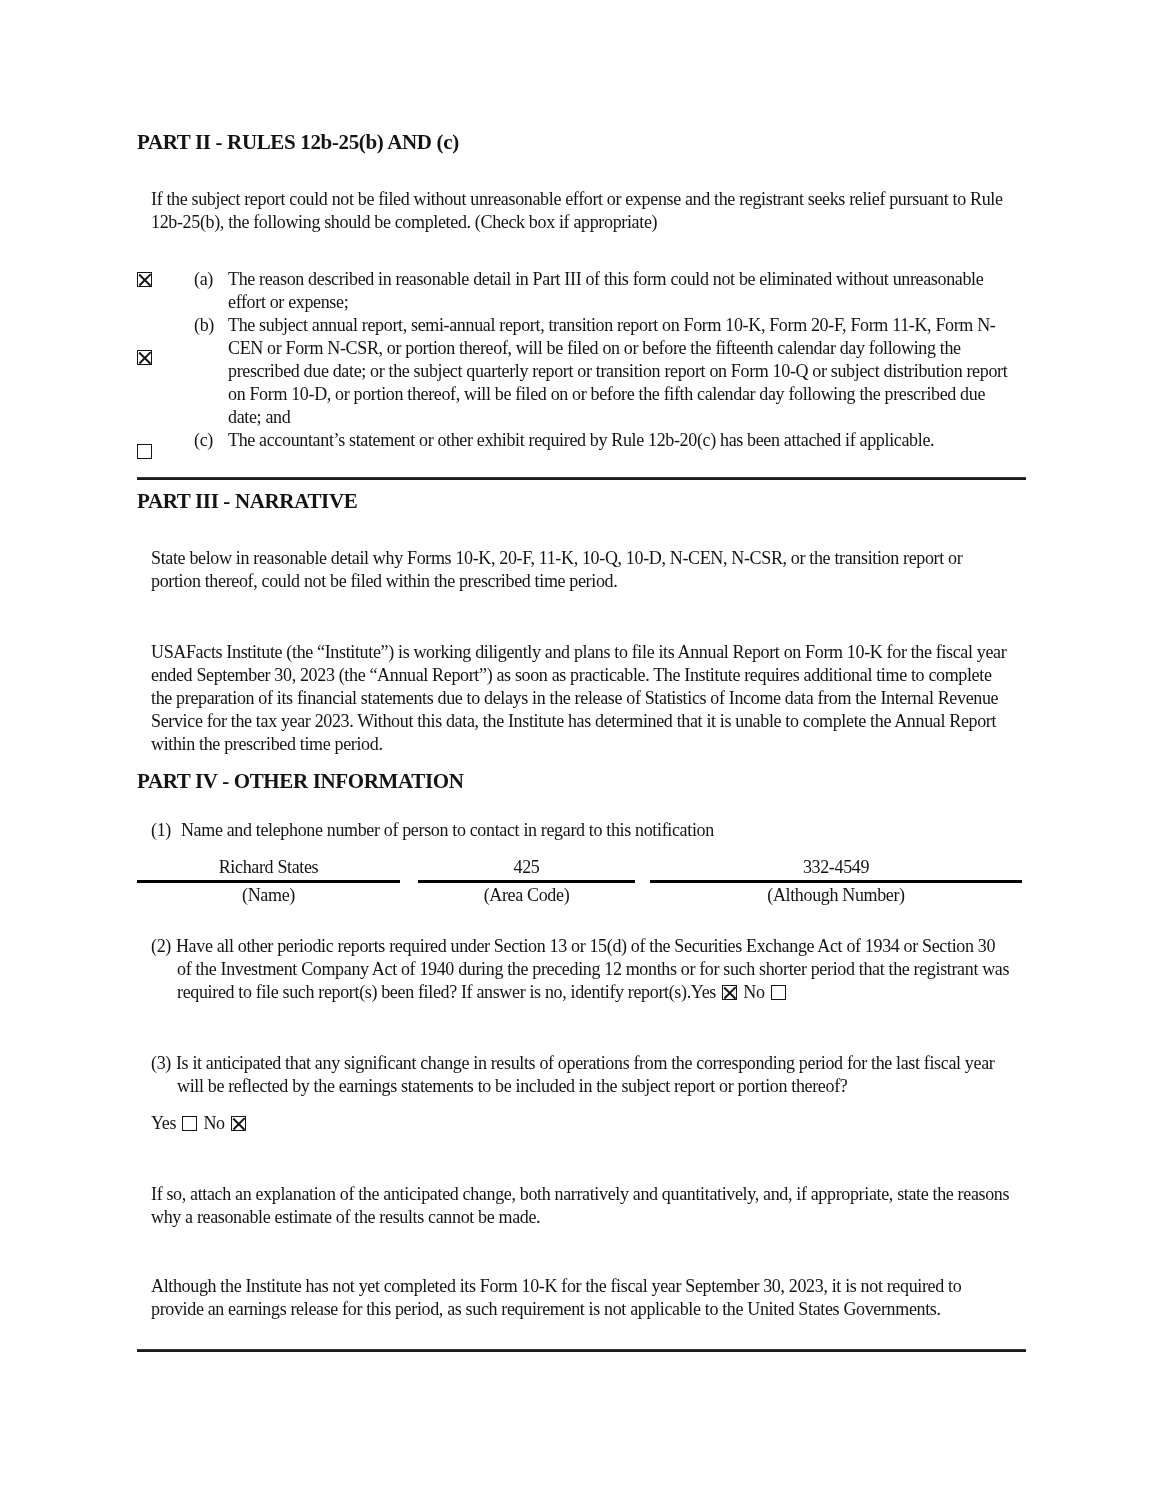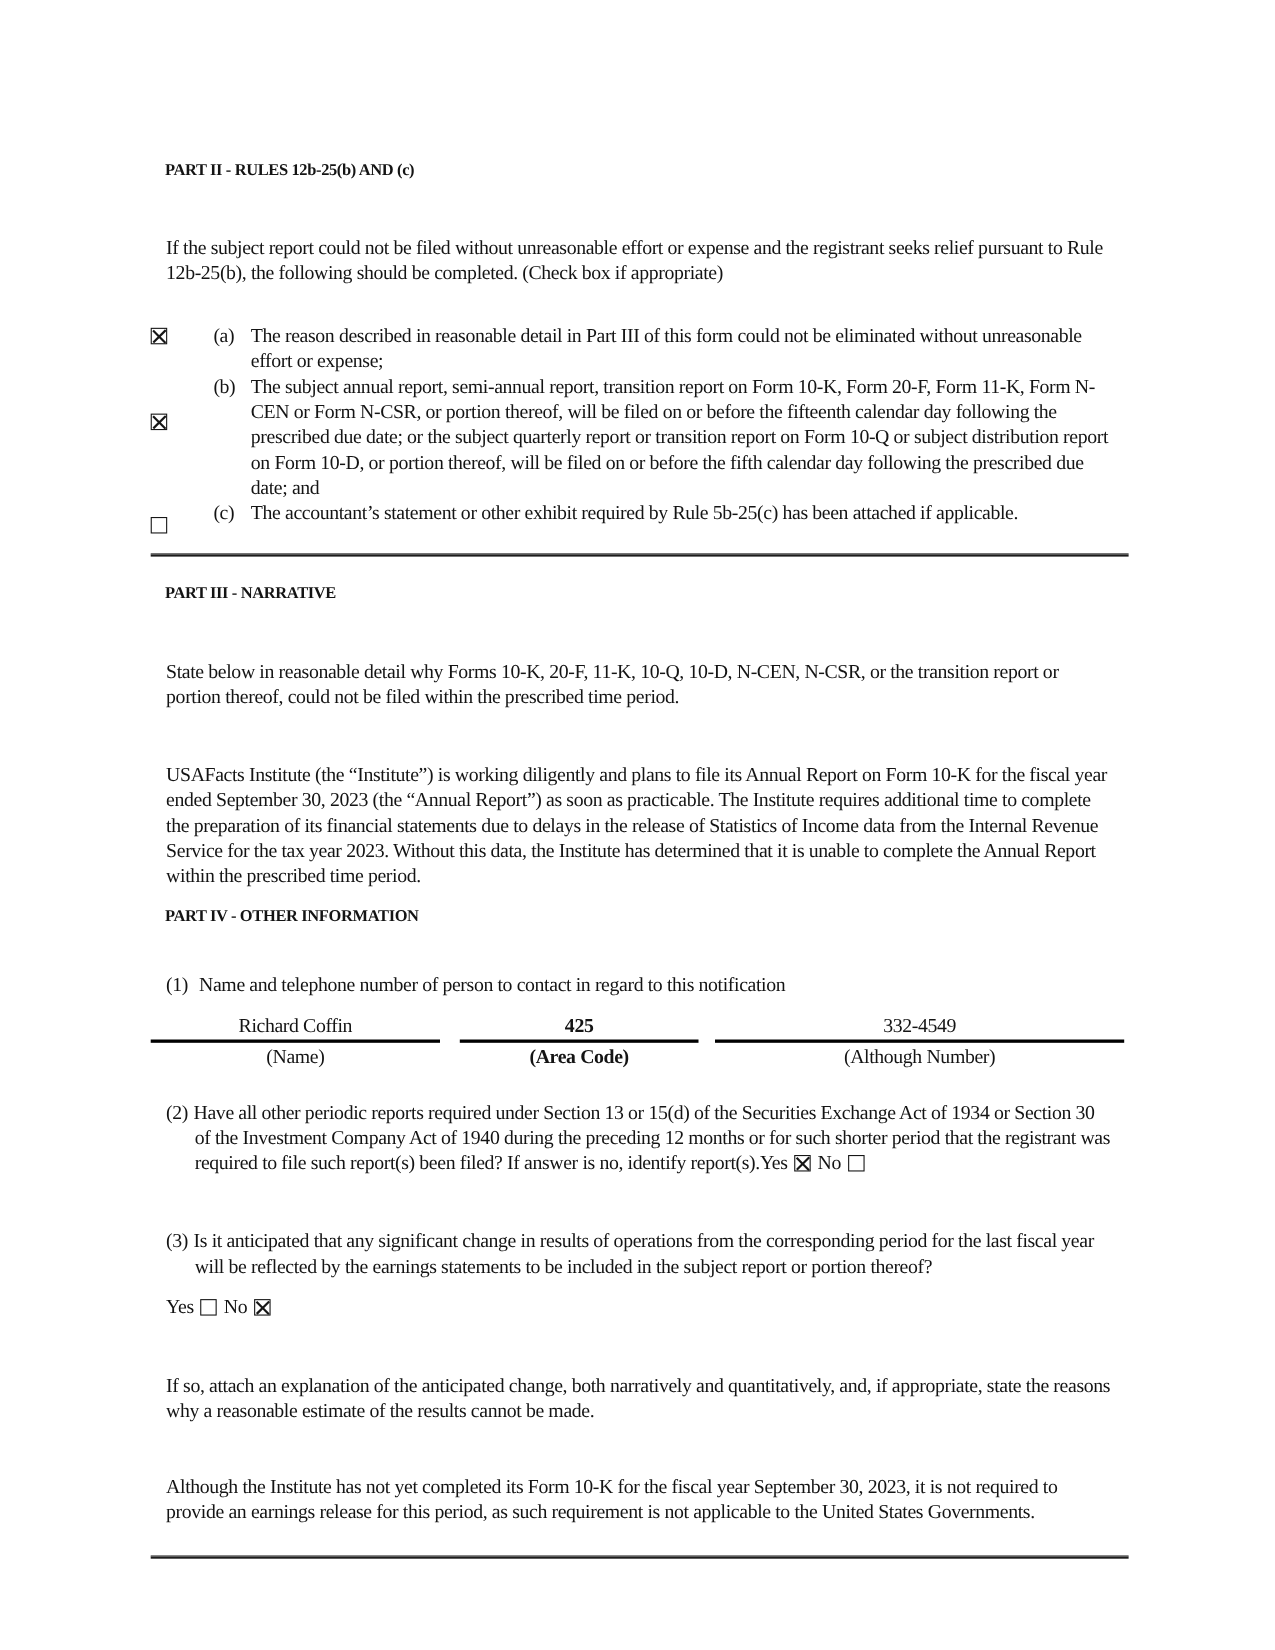--- a/index.html
+++ b/index.html
@@ -12,21 +12,21 @@
     letter-spacing: -0.35px;
     color: #141414;
     position: relative;
   }
   .page {
     position: absolute;
     left: 137px; top: 131px;
     width: 889px;
   }
   p { margin: 14px; }
-  .heading { font-weight: bold; margin: 13px; font-size: 15px; font-family: Liberation Serif, serif; }
+  .heading { font-weight: bold; margin: 0; font-size: 21px; font-family: Liberation Serif, serif; }
   .spacer20 { height: 20px; }
   .spacer18 { height: 18px; }
   .spacer14 { height: 14px; }
   .spacer12 { height: 12px; }
   .spacer10 { height: 10px; }
 
   
   .check-item { display: flex; align-items: flex-start; }
   .cb-col   { width: 57px; flex: 0 0 57px; }
   .item-label { width: 34px; flex: 0 0 34px; }
@@ -67,21 +67,21 @@
 
   
   .numbered { padding-left: 26px; text-indent: -26px; }
   .num { padding-right: 5px; }
   .num-wide { padding-right: 10px; }
 
   
   .fields { display: flex; margin-top: 0; }
   .field { text-align: center; }
   .field-name  { width: 263px; }
-  .field-area  { width: 217px; margin-left: 18px; font-weight: bold; }
+  .field-area  { width: 217px; margin-left: 18px; }
   .field-phone { width: 372px; margin-left: 15px; }
   .field-value {
     display: block;
     padding-bottom: 1px;
     border-bottom: 3px solid #000;
   }
   .field-caption { display: block; padding-top: 1px; }
 
   .yn { white-space: nowrap; }
   .yn .checkbox { margin: 0 2px; }
@@ -111,41 +111,41 @@
     </div>
     <span class="item-label">(b)</span>
     <span class="item-text">The subject annual report, semi-annual report, transition report on Form 10-K, Form 20-F, Form 11-K, Form N-CEN or Form N-CSR, or portion thereof, will be filed on or before the fifteenth calendar day following the prescribed due date; or the subject quarterly report or transition report on Form 10-Q or subject distribution report on Form 10-D, or portion thereof, will be filed on or before the fifth calendar day following the prescribed due date; and</span>
   </div>
 
   <div class="check-item">
     <div class="cb-col">
       <span class="checkbox cb-c"></span>
     </div>
     <span class="item-label">(c)</span>
-    <span class="item-text">The accountant’s statement or other exhibit required by Rule 5b-25(c) has been attached if applicable.</span>
+    <span class="item-text">The accountant’s statement or other exhibit required by Rule 12b-20(c) has been attached if applicable.</span>
   </div>
 
   <div class="spacer14"></div>
   <hr class="hrule">
   <div class="spacer10"></div>
 
   <p class="heading">PART III - NARRATIVE</p>
   <div class="spacer20"></div>
   <p>State below in reasonable detail why Forms 10-K, 20-F, 11-K, 10-Q, 10-D, N-CEN, N-CSR, or the transition report or portion thereof, could not be filed within the prescribed time period.</p>
   <div class="spacer20"></div>
   <p>USAFacts Institute (the “Institute”) is working diligently and plans to file its Annual Report on Form 10-K for the fiscal year ended September 30, 2023 (the “Annual Report”) as soon as practicable. The Institute requires additional time to complete the preparation of its financial statements due to delays in the release of Statistics of Income data from the Internal Revenue Service for the tax year 2023. Without this data, the Institute has determined that it is unable to complete the Annual Report within the prescribed time period.</p>
 
   <p class="heading">PART IV - OTHER INFORMATION</p>
   <div class="spacer12"></div>
 
   <p class="numbered"><span class="num num-wide">(1)</span><span>Name and telephone number of person to contact in regard to this notification</span></p>
 
   <div class="fields">
     <div class="field field-name">
-      <span class="field-value">Richard Coffin</span>
+      <span class="field-value">Richard States</span>
       <span class="field-caption">(Name)</span>
     </div>
     <div class="field field-area">
       <span class="field-value">425</span>
       <span class="field-caption">(Area Code)</span>
     </div>
     <div class="field field-phone">
       <span class="field-value">332-4549</span>
       <span class="field-caption">(Although Number)</span>
     </div>

